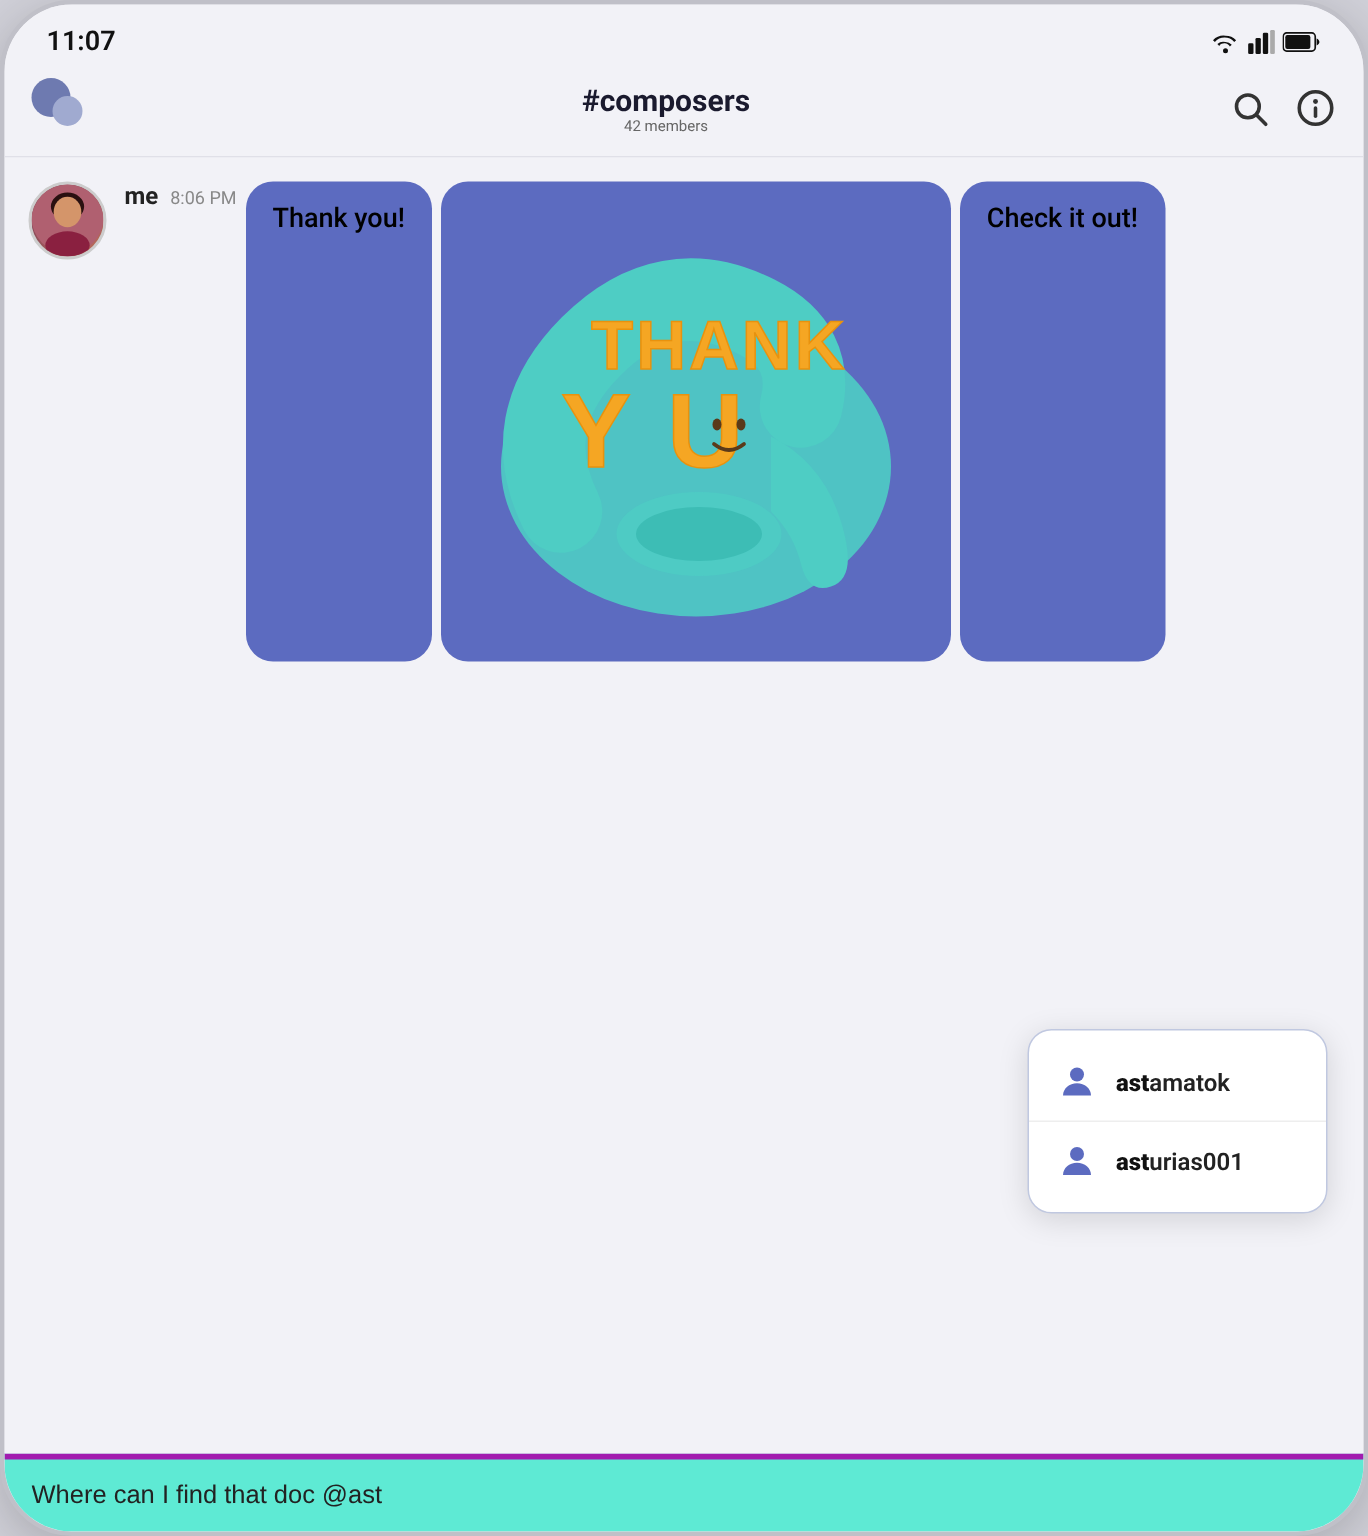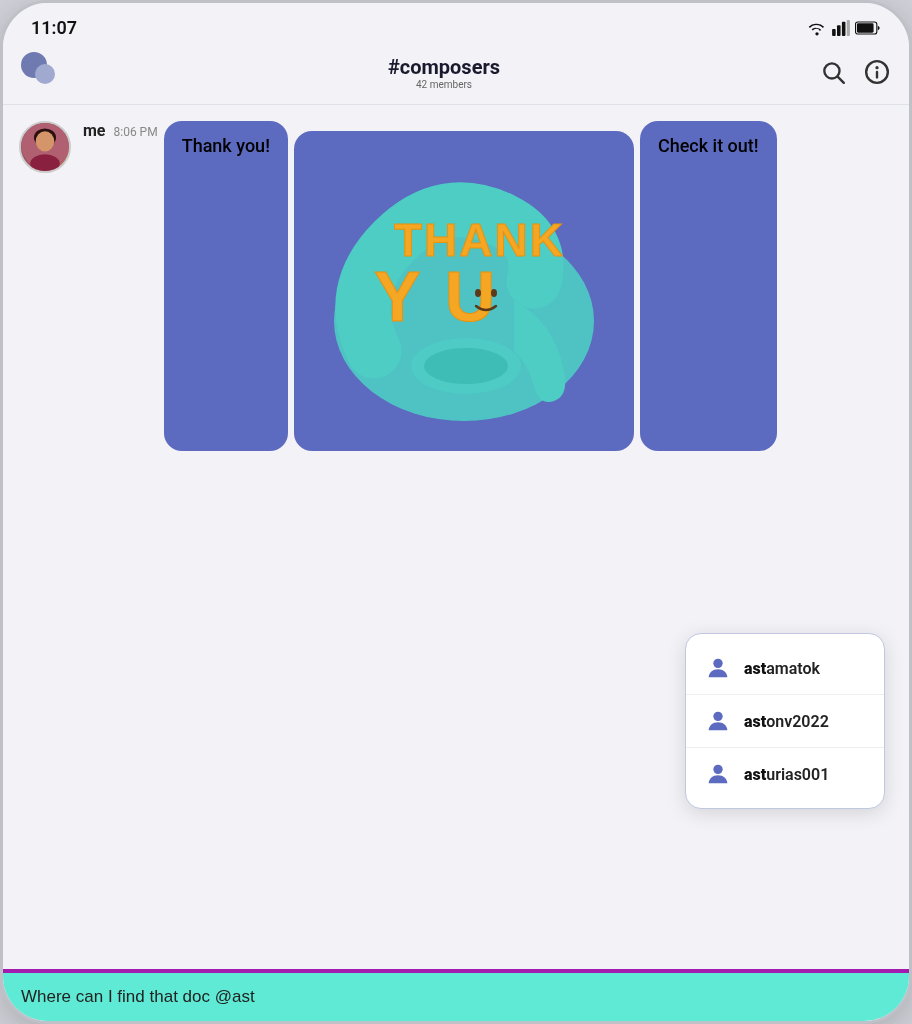--- a/index.html
+++ b/index.html
@@ -171,21 +171,20 @@
       background: #5c6bc0;
       border-radius: 18px;
       padding: 12px;
       width: 340px;
       height: 320px;
       display: flex;
       align-items: center;
       justify-content: center;
       overflow: hidden;
       position: relative;
-      margin-top: 10px;
     }
 
     
     .sticker-content {
       width: 100%;
       height: 100%;
       display: flex;
       align-items: center;
       justify-content: center;
     }
@@ -371,29 +370,20 @@
         <span class="autocomplete-username">
           <span class="highlight">ast</span><span>amatok</span>
         </span>
       </div>
       <div class="autocomplete-item">
         <svg class="autocomplete-avatar-icon" viewBox="0 0 24 24" fill="#5c6bc0">
           <circle cx="12" cy="8" r="4"></circle>
           <path d="M4 20c0-4 3.6-7 8-7s8 3 8 7" fill="#5c6bc0"></path>
         </svg>
         <span class="autocomplete-username">
-          <span class="highlight">ast</span><span>onv2022</span>
-        </span>
-      </div>
-      <div class="autocomplete-item">
-        <svg class="autocomplete-avatar-icon" viewBox="0 0 24 24" fill="#5c6bc0">
-          <circle cx="12" cy="8" r="4"></circle>
-          <path d="M4 20c0-4 3.6-7 8-7s8 3 8 7" fill="#5c6bc0"></path>
-        </svg>
-        <span class="autocomplete-username">
           <span class="highlight">ast</span><span>urias001</span>
         </span>
       </div>
     </div>
 
   </div>
 
   <div class="input-bar">
     <input class="input-field" type="text" value="Where can I find that doc @ast" placeholder="Message" style="">
   </div>

